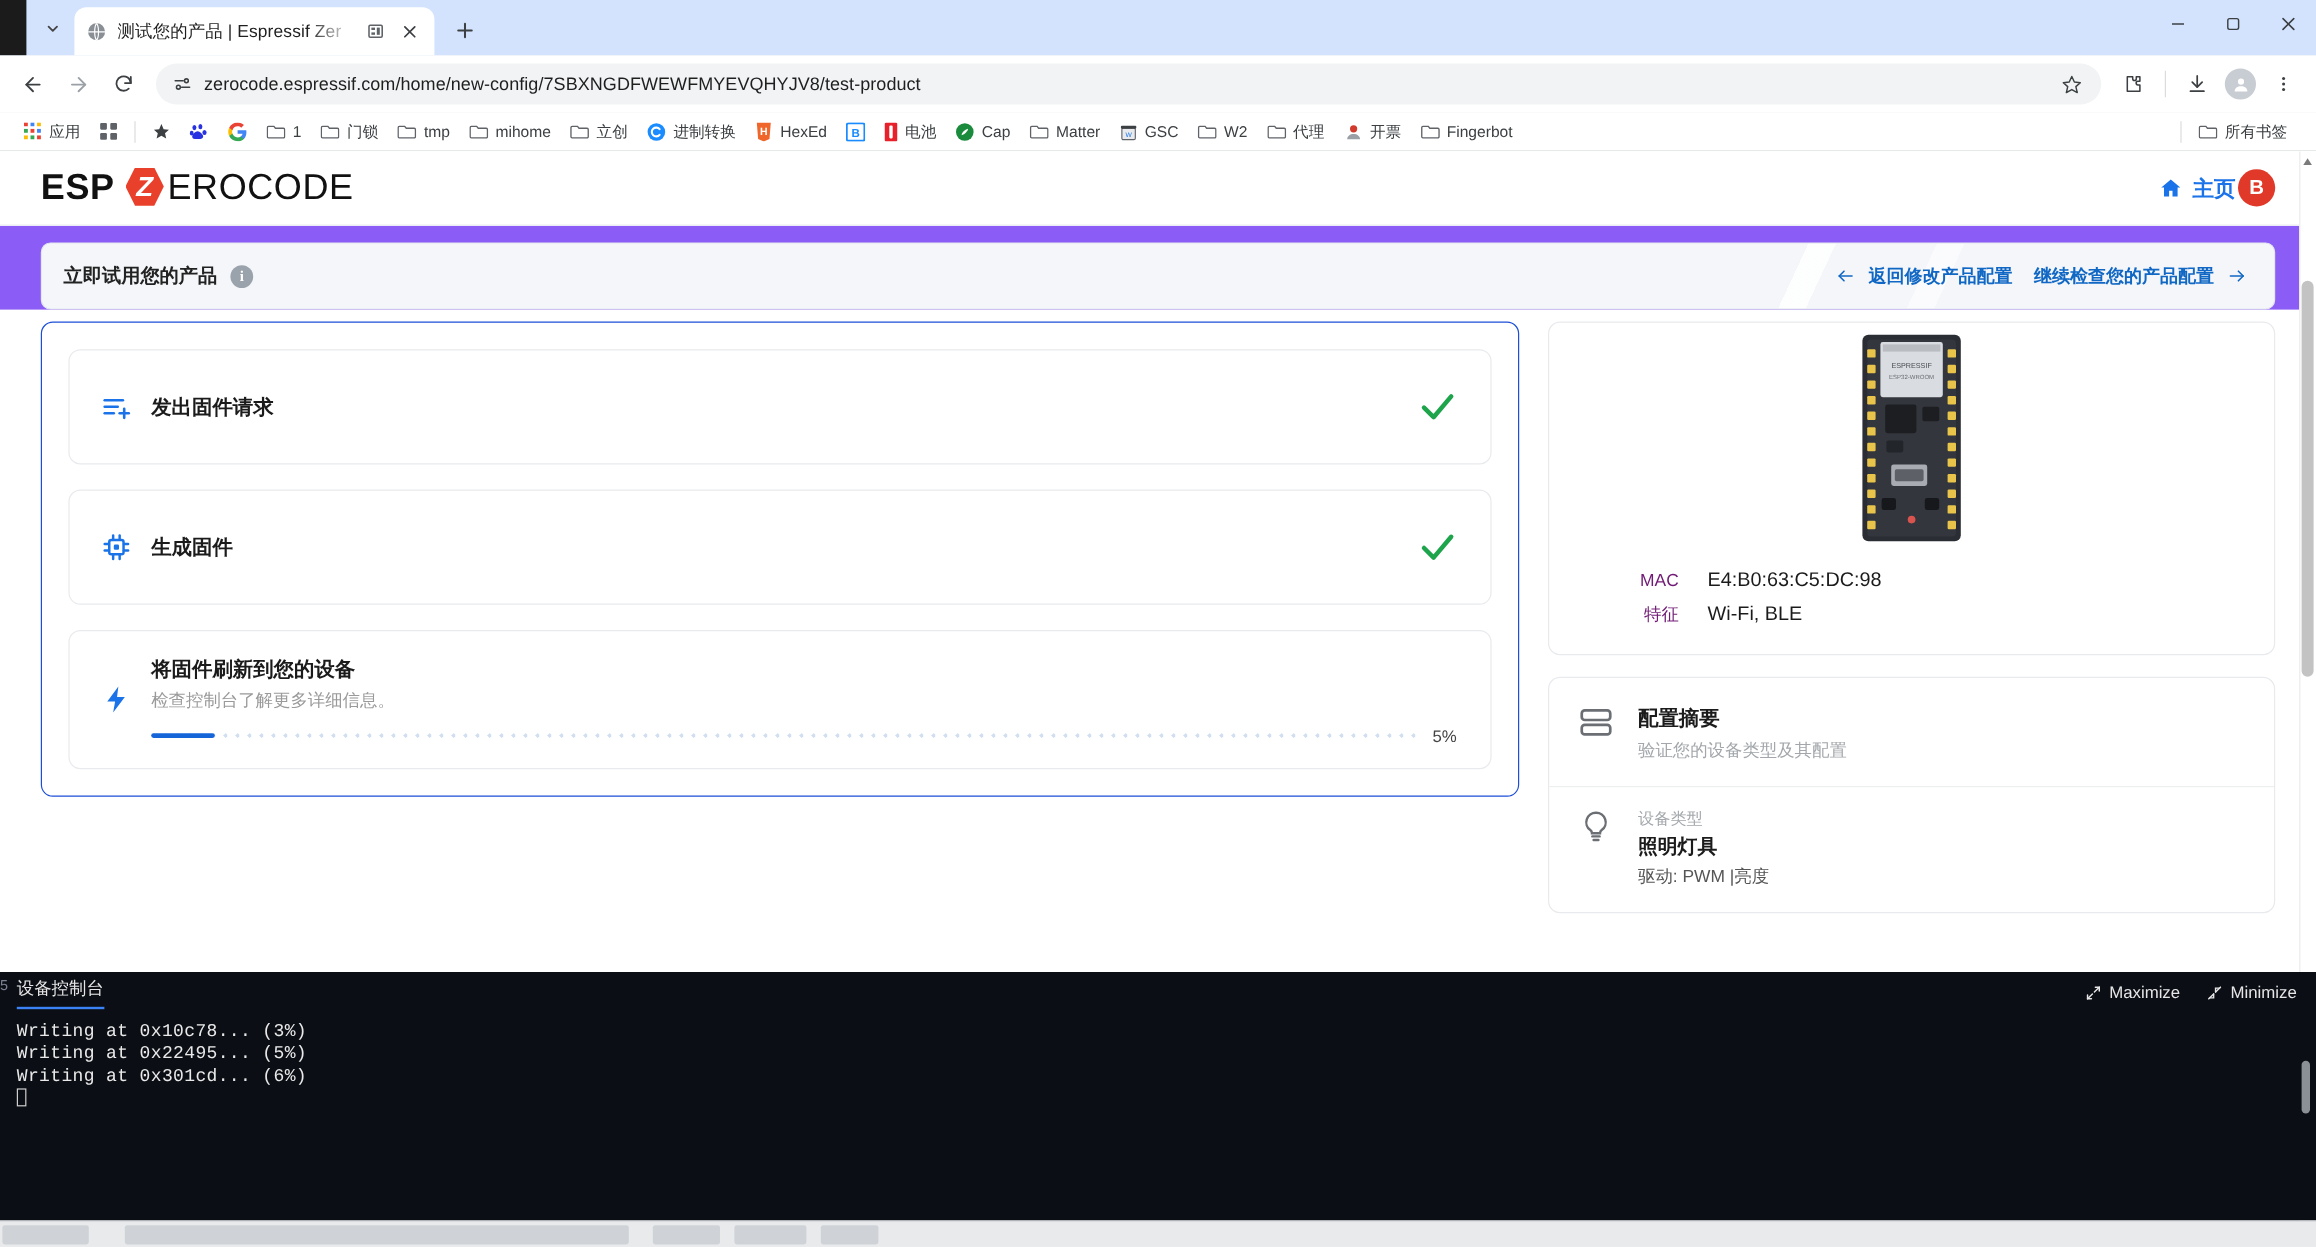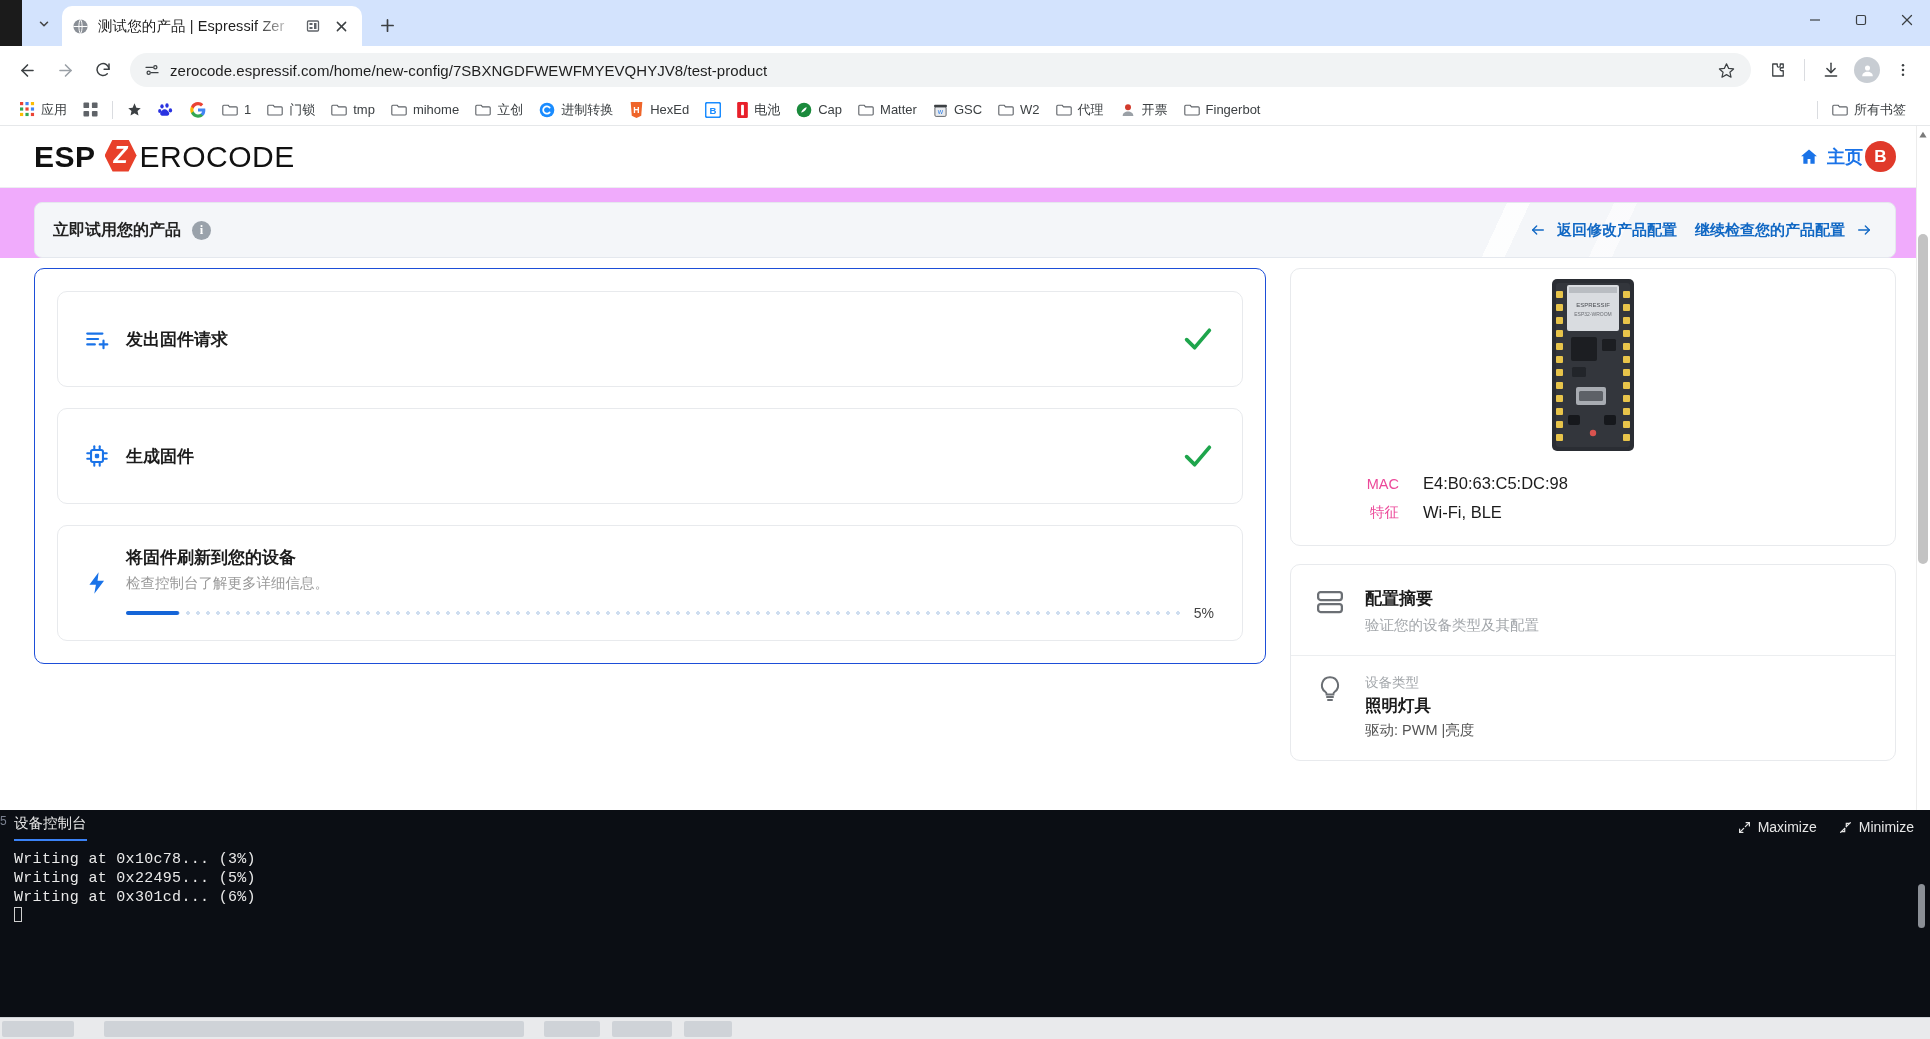--- a/index.html
+++ b/index.html
@@ -124,21 +124,21 @@
   .hdr-right { margin-left:auto; display:flex; align-items:center; gap:2px; }
   .home-link { display:flex; align-items:center; gap:8px; color:#1a73e8;
     font-size:18px; font-weight:bold; cursor:pointer; }
   .avatar-lg {
     width:31px; height:31px; border-radius:50%; background:#e0392a; color:#fff;
     display:flex; align-items:center; justify-content:center;
     font-size:17px; font-weight:bold; cursor:pointer;
   }
 
   
-  .banner-wrap { padding: 14px 34px 0 34px; background:#f0abfc; flex:0 0 auto; }
+  .banner-wrap { padding: 14px 34px 0 34px; background:#8b5cf6; flex:0 0 auto; }
   .banner {
     height: 56px; background:#f4f6f9; border:1px solid #e4e8ee; border-radius:8px;
     display:flex; align-items:center; padding: 0 22px 0 18px; position:relative;
     overflow:hidden;
   }
   .banner::after{
     content:""; position:absolute; right:0; top:0; bottom:0; width:740px;
     background:
       linear-gradient(115deg, transparent 46%, rgba(255,255,255,.85) 46%, rgba(255,255,255,.85) 49%, transparent 49%),
       linear-gradient(115deg, transparent 60%, rgba(255,255,255,.6) 60%, rgba(255,255,255,.6) 63%, transparent 63%);
@@ -193,21 +193,21 @@
 
   
   .rcard {
     background:#fff; border:1px solid #e8eaed; border-radius:10px;
     margin-bottom: 18px; overflow:hidden;
   }
   .board-wrap { display:flex; justify-content:center; padding: 6px 0 14px 0; }
   .devinfo { padding: 0 0 18px 0; }
   .devrow { display:flex; align-items:center; padding: 5px 0 5px 0; }
   .devkey { flex:0 0 132px; text-align:right; padding-right:24px;
-            font-size:14.5px; color:#ec4899; }
+            font-size:14.5px; color:#701a75; }
   .devval { font-size:16.5px; color:#1b1b1b; }
 
   .rcard-head { display:flex; align-items:flex-start; gap:20px; padding: 22px 22px 20px 24px;
                 border-bottom:1px solid #eceef0; }
   .rcard-title { font-size:17px; font-weight:bold; color:#1b1b1b; }
   .rcard-sub { font-size:14.5px; color:#a3a7ab; margin-top:6px; }
   .rcard-item { display:flex; gap:20px; padding: 18px 22px 20px 24px; align-items:flex-start; }
   .ritem-label { font-size:13.5px; color:#a3a7ab; }
   .ritem-title { font-size:16.5px; font-weight:bold; color:#1b1b1b; margin-top:3px; }
   .ritem-sub { font-size:14.5px; color:#555; margin-top:4px; }

